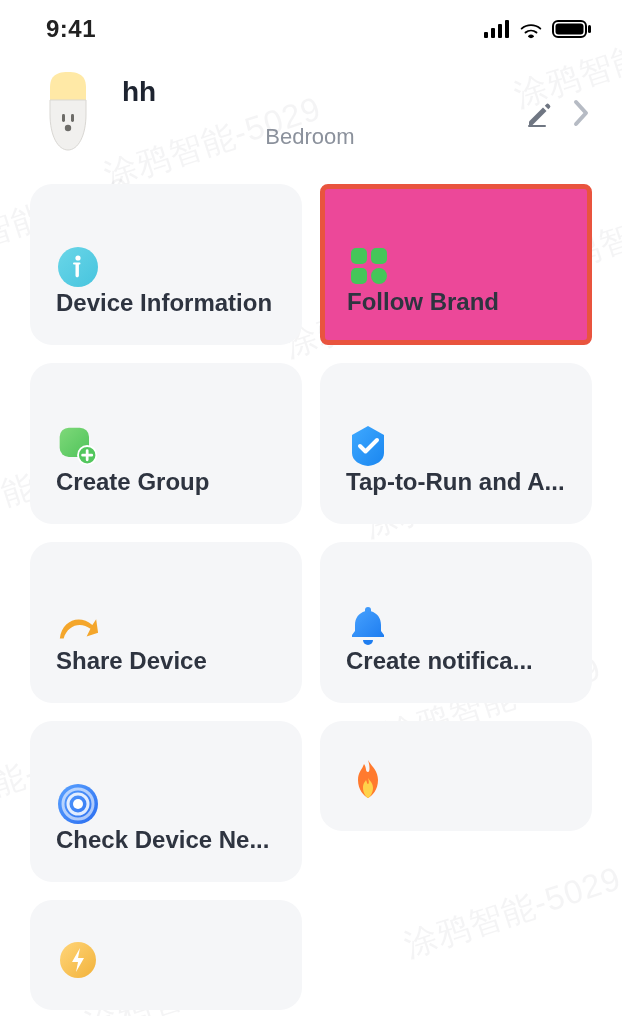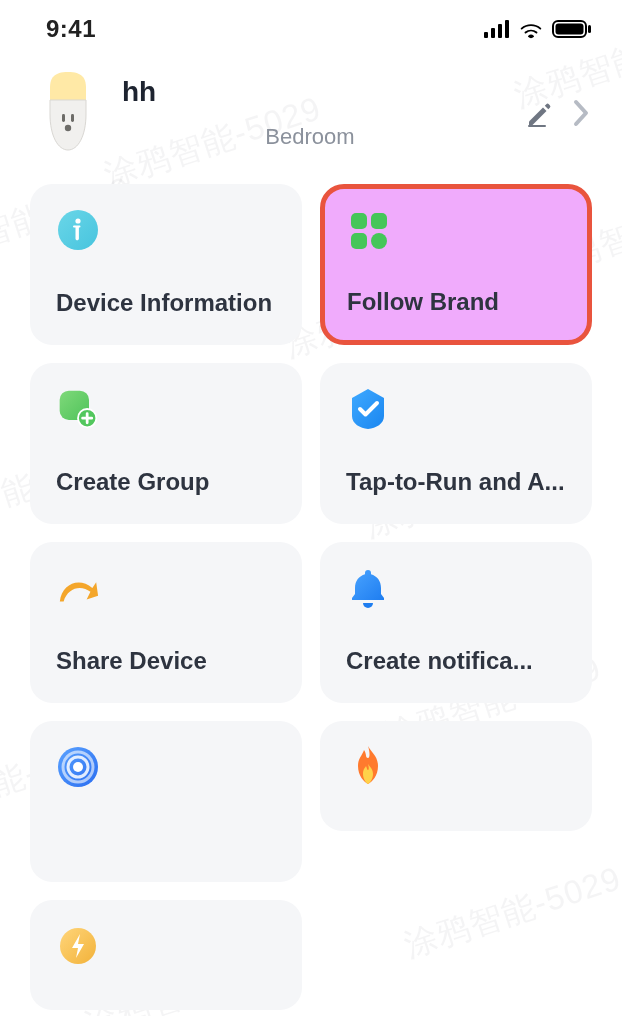--- a/index.html
+++ b/index.html
@@ -16,22 +16,22 @@
   
   .header { display: flex; align-items: center; padding: 20px 26px 30px 40px; gap: 26px; }
   .device-icon { width: 56px; height: 82px; position: relative; }
   .title-block { flex: 1; }
   .device-name { font-size: 28px; font-weight: 600; color: #1e2430; }
   .device-room { font-size: 22px; color: #8b919c; margin-top: 16px; text-align: center; }
   .edit-area { display: flex; align-items: center; gap: 18px; padding-right: 6px; }
 
   
   .grid { display: grid; grid-template-columns: 1fr 1fr; gap: 18px; padding: 0 30px; }
-  .tile { background: #f5f6f8; border-radius: 22px; padding: 20px 22px 24px 22px; height: 161px; display: flex; flex-direction: column; justify-content: space-between; position: relative; border: 4px solid transparent; }
-  .tile.highlight { border: 5px solid #e9543e; border-radius: 24px; background:#f0abfc; }
+  .tile { background: #f5f6f8; border-radius: 22px; padding: 20px 22px 24px 22px; height: 161px; display: flex; flex-direction: column; justify-content: flex-end; position: relative; border: 4px solid transparent; }
+  .tile.highlight { border: 5px solid #e9543e; border-radius: 8px; background:#ec4899; }
   .tile .ic { width: 44px; height: 44px; display:flex; align-items:center; justify-content:center; }
   .tile .label { font-size: 24px; font-weight: 600; color: #2e3440; white-space: nowrap; overflow: hidden; text-overflow: ellipsis; }
   .tile.partial { height: 110px; }
 
   svg { display:block; }
 </style>
 </head>
 <body>
 
 <div class="screen">
@@ -213,20 +213,21 @@
                 <stop offset="0" stop-color="#5aa2ff"></stop>
                 <stop offset="1" stop-color="#2a6df0"></stop>
               </linearGradient>
             </defs>
             <circle cx="22" cy="22" r="20" fill="url(#g5)"></circle>
             <circle cx="22" cy="22" r="5" fill="#fff"></circle>
             <circle cx="22" cy="22" r="10" fill="none" stroke="#fff" stroke-width="3" opacity=".85"></circle>
             <circle cx="22" cy="22" r="15" fill="none" stroke="#fff" stroke-width="3" opacity=".6"></circle>
           </svg>
       </span>
+      <div class="label">Check Device Ne...</div>
     </div>
 
     <div class="tile partial">
       <span class="ic">
         <svg width="42" height="46" viewBox="0 0 42 46">
             <path d="M21 2c3 6 10 10 10 20 0 10-6 16-10 18-4-2-10-8-10-18C11 14 15 12 17 6c3 4 1 8 4 8 2 0 2-6 0-12Z" fill="#ff7a2e"></path>
             <path d="M21 20c2 3 5 5 5 10s-3 9-5 10c-2-1-5-5-5-10s2-6 3-8c1 2 1 4 2 4 1 0 1-3 0-6Z" fill="#ffd24a"></path>
           </svg>
       </span>
       <div class="label"></div>

